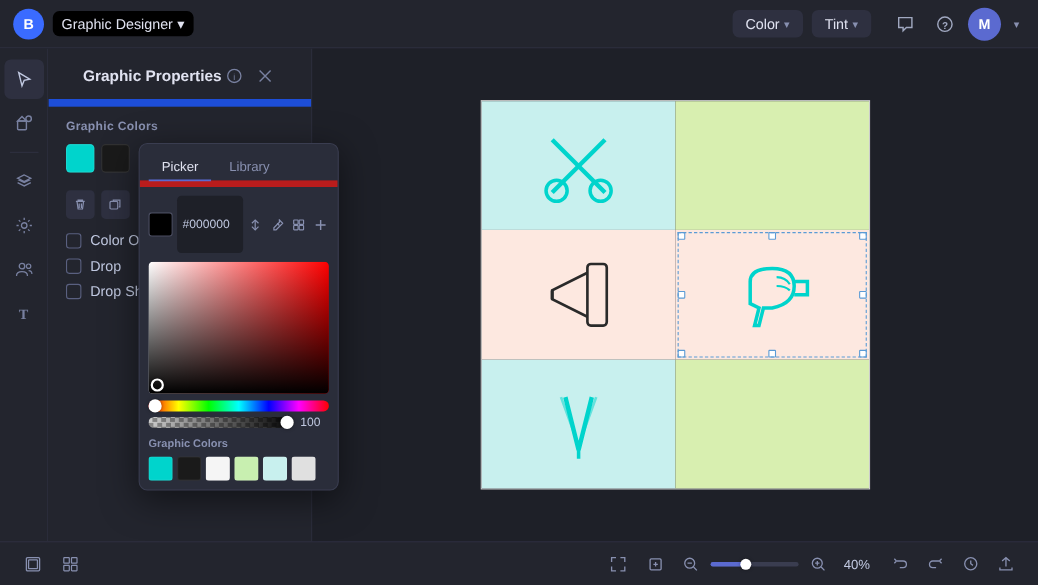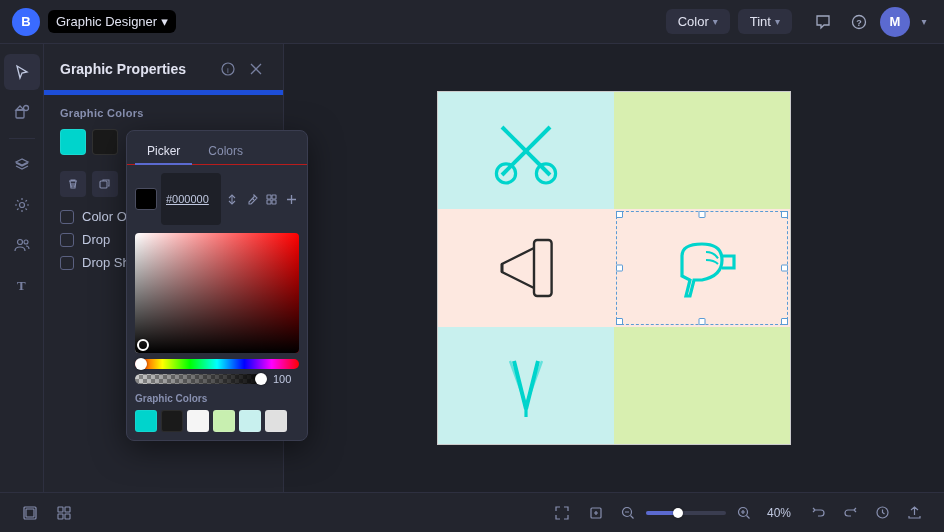--- a/index.html
+++ b/index.html
@@ -105,23 +105,23 @@
     .properties-panel {
       width: 240px;
       background: #23252e;
       border-right: 1px solid #2e3040;
       flex-shrink: 0;
       display: flex;
       flex-direction: column;
       overflow: hidden;
     }
     .panel-header {
-      display: flex; align-items: center; justify-content: space-between;
+      display: flex; align-items: center; justify-content: center;
       padding: 14px 16px 10px;
-      border-bottom: 5px solid #1d4ed8;
+      border-bottom: 7px solid #1d4ed8;
     }
     .panel-title {
       color: #e0e2f0;
       font-size: 14px;
       font-weight: 600;
     }
     .panel-header-icons { display: flex; gap: 6px; align-items: center; }
     .panel-header-icon {
       color: #7880a0; font-size: 14px; cursor: pointer;
       width: 22px; height: 22px;
@@ -173,21 +173,21 @@
       border-radius: 8px;
       box-shadow: 0 8px 32px rgba(0,0,0,0.5);
       border: 1px solid #3a3d50;
       z-index: 100;
       overflow: hidden;
     }
     .picker-tabs {
       display: flex;
       padding: 8px 8px 0;
       gap: 4px;
-      border-bottom: 1px solid #b91c1c;
+      border-bottom: 6px solid #b91c1c;
     }
     .picker-tab {
       padding: 5px 12px;
       font-size: 12px;
       cursor: pointer;
       color: #8890b0;
       border-radius: 4px 4px 0 0;
     }
     .picker-tab.active {
       color: #e0e2f0;
@@ -209,21 +209,20 @@
     }
     .color-hex-input {
       background: #1e2028;
       border: 1px solid #3a3d50;
       border-radius: 4px;
       color: #c0c8e0;
       font-size: 11px;
       padding: 20px 5px;
       flex: 1;
       width: 60px;
-      text-decoration: underline;
     }
     .picker-icon-btn {
       width: 22px; height: 22px;
       display: flex; align-items: center; justify-content: center;
       color: #7880a0; font-size: 12px; cursor: pointer;
       border-radius: 3px;
     }
 
     
     .gradient-canvas {
@@ -569,21 +568,21 @@
       <div class="checkbox-row">
         <div class="checkbox"></div>
         <span class="checkbox-label">Drop Sho...</span>
       </div>
     </div>
   </div>
 
   <div class="color-picker-popup">
     <div class="picker-tabs">
       <div class="picker-tab active">Picker</div>
-      <div class="picker-tab">Colors</div>
+      <div class="picker-tab">Library</div>
     </div>
     <div class="picker-body">
 
       <div class="picker-input-row">
         <div class="color-preview-box"></div>
         <input class="color-hex-input" value="#000000" readonly="" style="border: none; outline: none; font-size: 11px;">
         <div class="picker-icon-btn">
           <svg width="11" height="11" viewBox="0 0 11 11" fill="none">
             <path d="M2 4l3-3 3 3M8 7l-3 3-3-3" stroke="#8890b0" stroke-width="1.1"></path>
             <path d="M5 1v9" stroke="#8890b0" stroke-width="1.1"></path>

